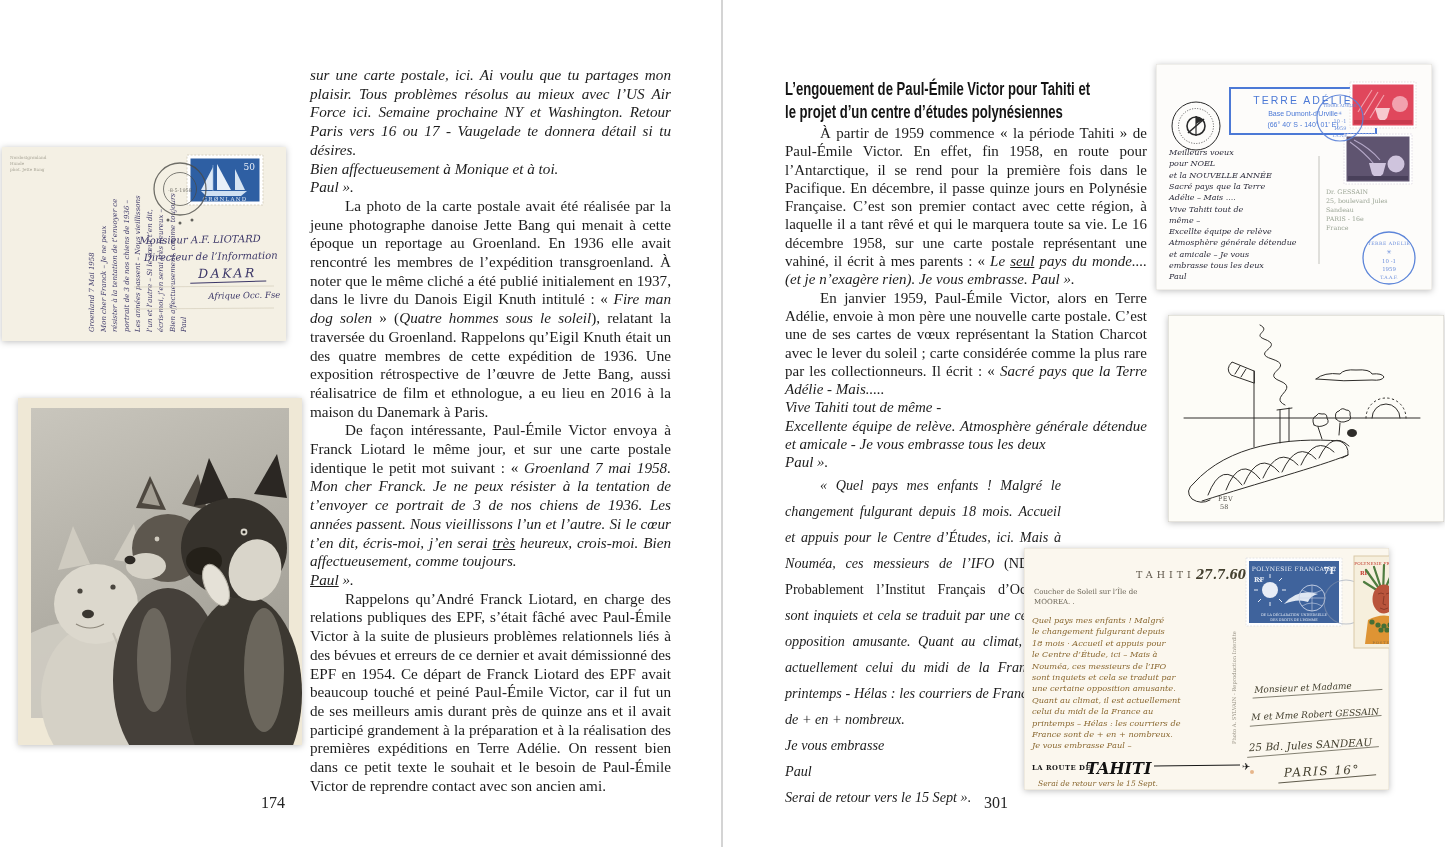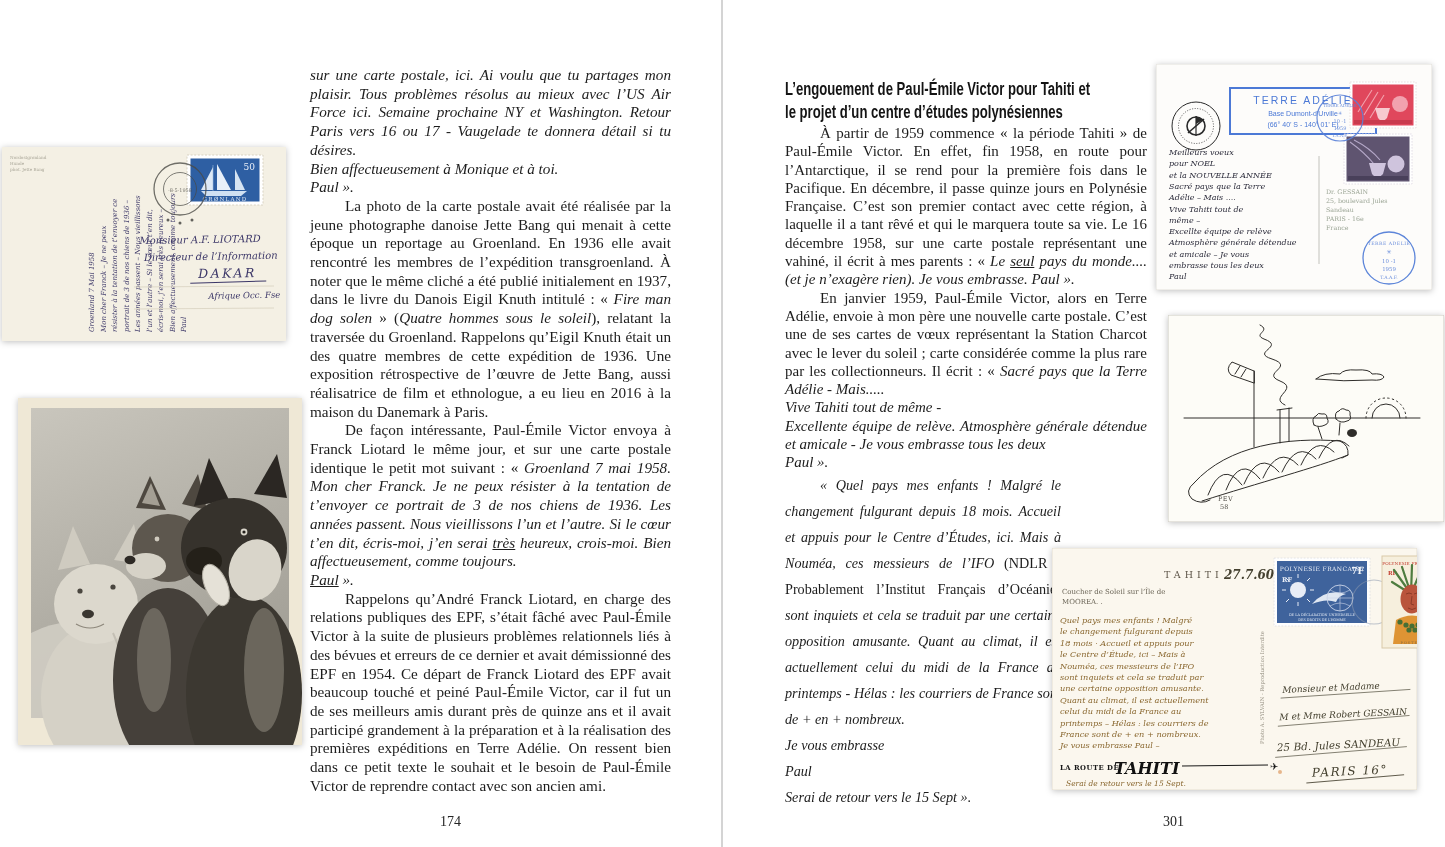--- a/index.html
+++ b/index.html
@@ -11,21 +11,21 @@
   .col{position:absolute;text-align:justify;}
   .col p{margin:0;white-space:pre-wrap;}
   #left-col{left:310px;top:66px;width:361px;font-size:15.2px;line-height:18.7px;}
   #right-col{left:785px;top:124px;width:362px;font-size:15px;line-height:18.3px;font-family:Liberation Serif, serif;}
   .ind{text-indent:35px;}
   .narrow{width:276px;font-size:14.2px;line-height:26px;}
   #right-heading{position:absolute;left:785px;top:78px;width:490px;
       transform:scaleX(0.75);transform-origin:left top;
       font-family:"Liberation Sans",sans-serif;font-weight:bold;font-size:17.5px;
       line-height:22.5px;white-space:pre-line;color:#141414;}
-  .pnum{position:absolute;top:794px;width:200px;text-align:right;font-size:14px;color:#242424;margin-top:20px;}
+  .pnum{position:absolute;top:794px;width:200px;text-align:left;font-size:16px;color:#242424;}
   #pnum-left{left:261px;}
   #pnum-right{left:984px;}
 
   
   .card{position:absolute;filter:drop-shadow(0 1px 3px rgba(0,0,0,.25));}
   svg text{font-family:"DejaVu Serif",serif;}
   .hw-blue{fill:#3c3768;font-style:italic;}
   .hw-dark{fill:#2b2b3a;font-style:italic;}
   .hw-brown{fill:#8a6830;font-style:italic;}
   .hw-addr{fill:#44402f;font-style:italic;}
@@ -279,21 +279,21 @@
         <path d="M40,180 q14,-36 34,-10 M58,175 q14,-36 34,-11 M76,169 q15,-35 35,-12 M95,163 q15,-34 35,-13 M114,157 q15,-33 34,-13 M133,150 q14,-31 33,-13 M151,143 q13,-28 30,-12"></path>
         <path d="M146,110 q-3,-7 2,-9 q2,-4 6,-2 q5,-1 5,4 q3,5 -2,7 q-6,3 -11,0 M150,112 L154,124"></path>
         <path d="M168,104 q-2,-7 3,-8 q3,-4 7,-1 q5,0 4,5 q2,5 -3,6 q-6,3 -11,-2 M172,108 L171,120"></path>
       </g>
       <ellipse cx="184" cy="118" rx="5" ry="4" fill="#2f2d2a"></ellipse>
       <text x="50" y="186" font-size="6.5" fill="#55524c" font-family="Liberation Sans,sans-serif" letter-spacing=".5">PEV</text>
       <text x="52" y="194" font-size="6.5" fill="#55524c" font-family="Liberation Sans,sans-serif">58</text>
     </svg>
   </div>
 
-  <div class="card" style="left:1052px;top:548px;width:365px;height:242px;">
+  <div class="card" style="left:1024px;top:548px;width:365px;height:242px;">
     <svg width="365" height="242" viewBox="0 0 365 242">
       <rect x="0" y="0" width="365" height="242" fill="#fbf7ee" stroke="#e4ded0" stroke-width="1"></rect>
       <text x="112" y="30" font-size="9.5" letter-spacing="4" fill="#5c5447">TAHITI</text>
       <text x="172" y="31" font-size="12" font-weight="bold" class="hw-addr">27.7.60</text>
       <g class="caption-print" font-size="7">
           <text x="10" y="46">Coucher de Soleil sur l’Île de</text>
           <text x="10" y="56">MOOREA.  .</text>
         </g>
 
       <g class="hw-brown" font-size="8.2">

